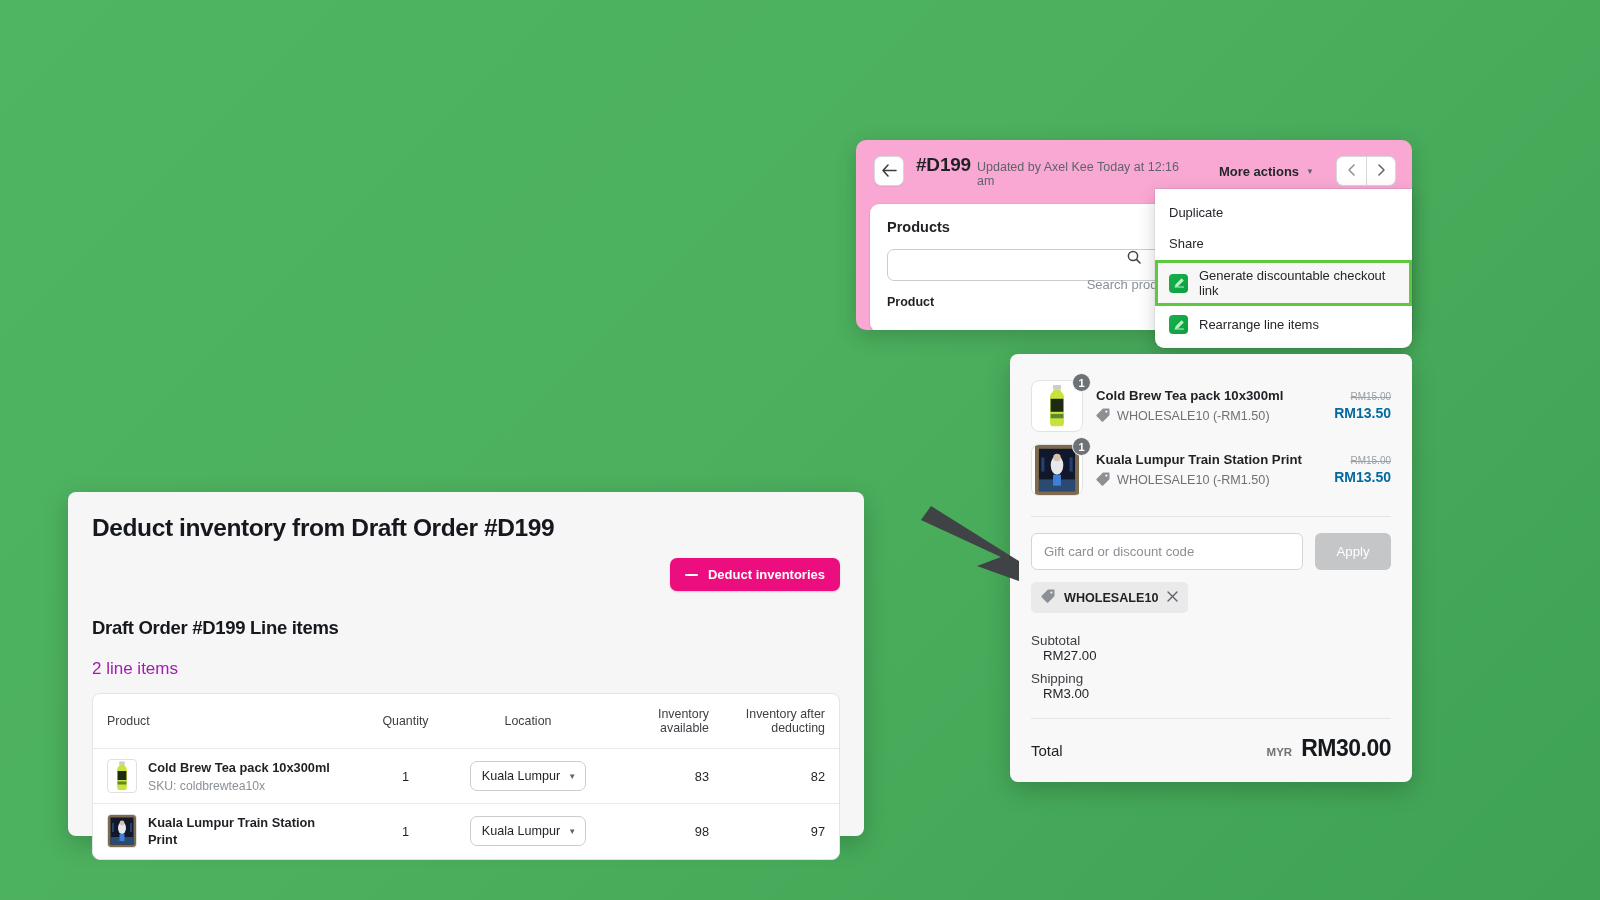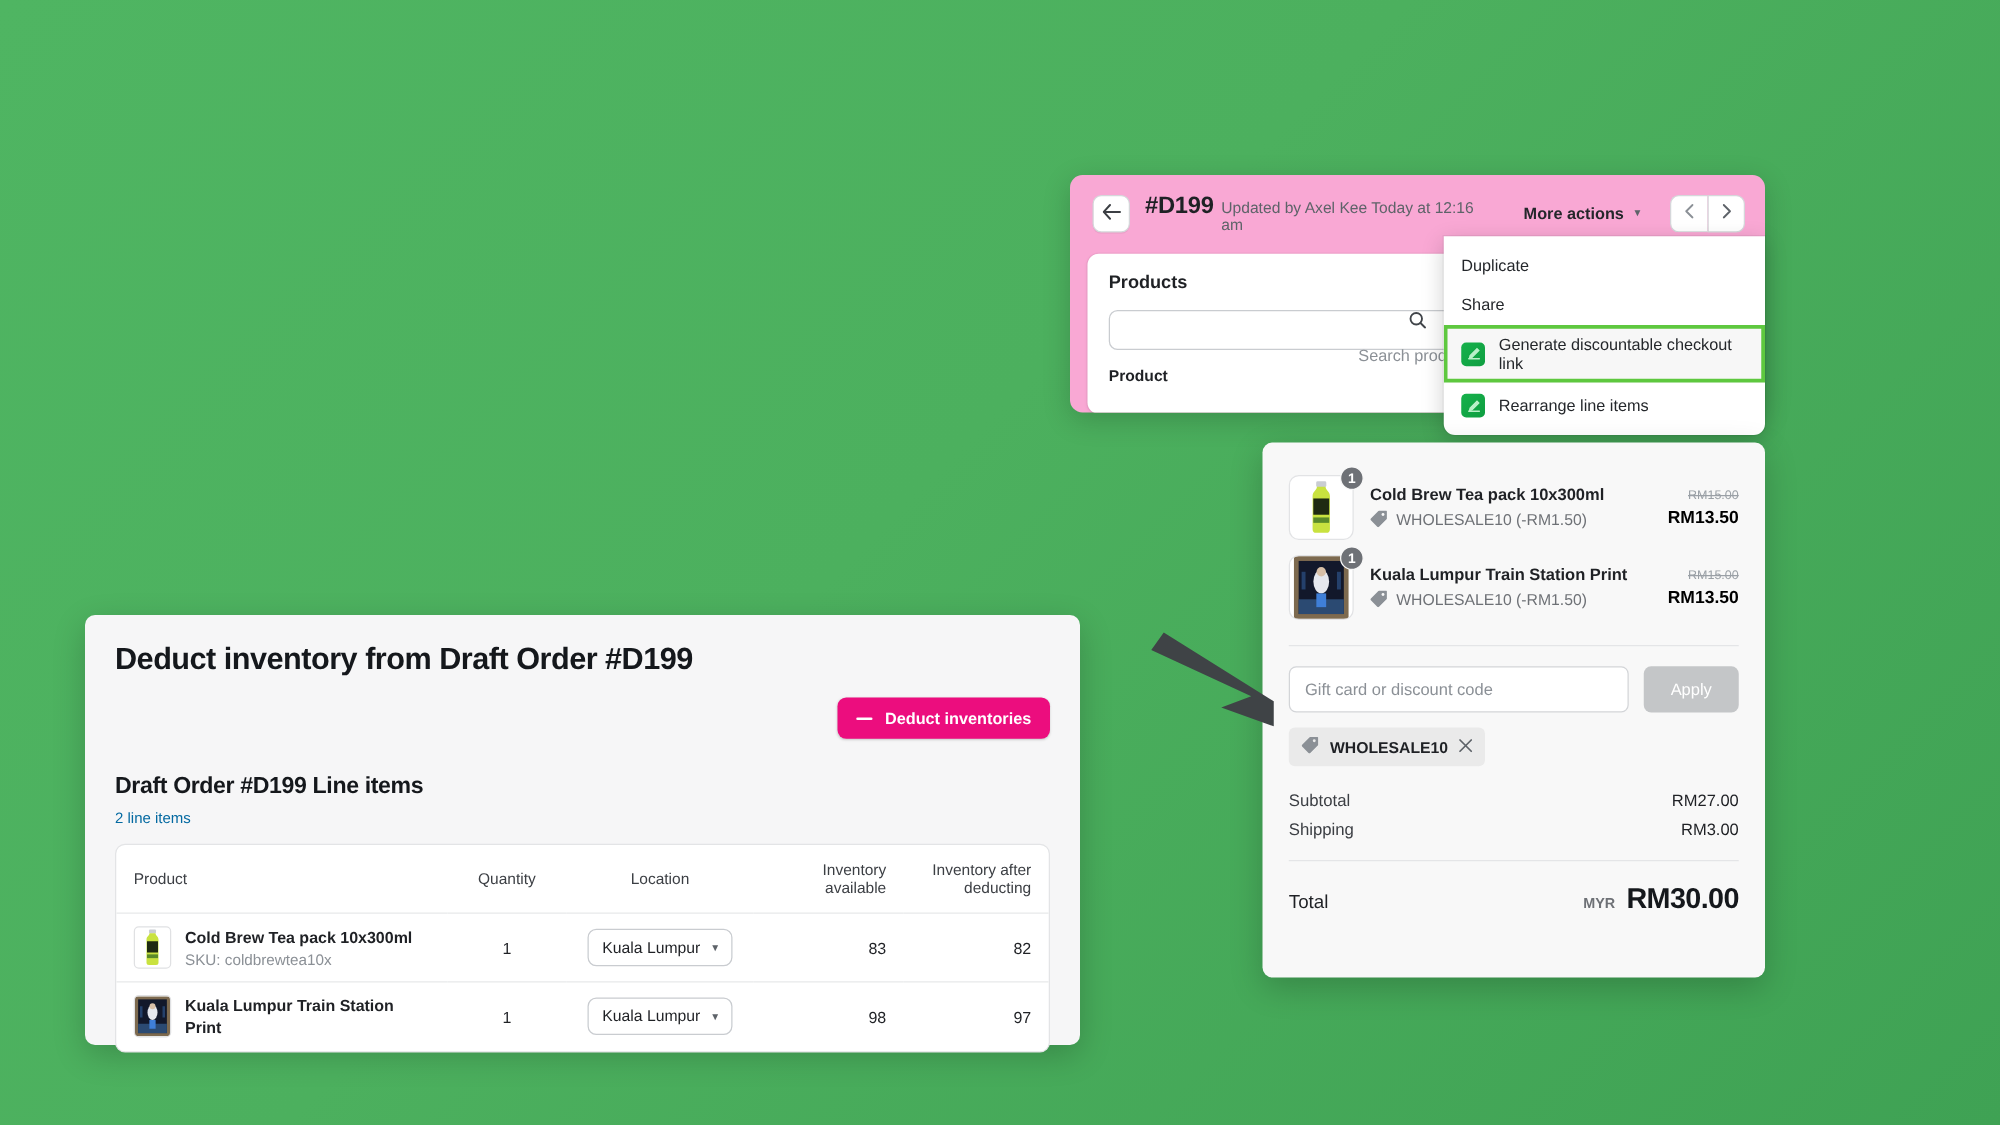--- a/index.html
+++ b/index.html
@@ -145,21 +145,21 @@
     padding: 9px 15px;
     display: flex; align-items: center; gap: 10px;
     box-shadow: 0 1px 2px rgba(0,0,0,0.18);
   }
   .minus-ico { display:inline-block; width: 13px; height: 2px; background:#fff; border-radius:1px; }
 
   .lineitems-title {
     margin-top: 26px;
     font-size: 18.5px; font-weight: bold; color: #15181c; letter-spacing:-0.3px;
   }
-  .lineitems-count { margin-top: 8px; font-size: 12px; color: #0369a1; }
+  .lineitems-count { margin-top: 20px; font-size: 17px; color: #a21caf; }
 
   .table-card {
     margin-top: 14px;
     background: #fff;
     border-radius: 8px;
     border: 1px solid #e3e4e6;
     overflow: hidden;
   }
   table.inv { width: 100%; border-collapse: collapse; table-layout: fixed; }
   table.inv th {
@@ -227,21 +227,21 @@
     background: #6e7176; color: #fff;
     font-size: 11px; font-weight: bold;
     display:flex; align-items:center; justify-content:center;
     border: 1.5px solid #f8f8f8;
   }
   .cart-mid { flex: 1; min-width: 0; }
   .cart-name { font-size: 13.2px; font-weight: bold; color: #1f2125; }
   .cart-disc { margin-top: 5px; font-size: 12.6px; color: #6e7176; display:flex; align-items:center; gap:7px; }
   .cart-right { text-align: right; flex: none; }
   .price-old { font-size: 10px; color: #9aa0a6; text-decoration: line-through; }
-  .price-new { font-size: 14px; font-weight: bold; color: #000000; margin-top: 3px; }
+  .price-new { font-size: 14px; font-weight: bold; color: #0369a1; margin-top: 3px; }
 
   .cart-divider { height: 1px; background: #e4e5e7; margin: 14px 0 0 0; }
 
   .code-row { display: flex; gap: 12px; margin-top: 16px; }
   .code-input {
     flex: 1; height: 37px;
     background: #fff; border: 1px solid #d3d5d8; border-radius: 6px;
     display: flex; align-items: center; padding: 0 12px;
     font-size: 13.2px; color: #8b9096;
   }
@@ -254,21 +254,21 @@
   .code-chip {
     margin-top: 12px;
     display: inline-flex; align-items: center; gap: 9px;
     background: #eaeaea; border-radius: 5px;
     padding: 7px 10px;
     font-size: 12.6px; font-weight: bold; color: #1f2125;
   }
   .chip-x { color: #5e6369; font-size: 13px; font-weight: normal; }
 
   .totals { margin-top: 16px; }
-  .total-row { display: flex; justify-content: space-between; align-items: flex-end; padding: 4px 0; }
+  .total-row { display: flex; justify-content: space-between; align-items: flex-start; padding: 4px 0; flex-direction: column; }
   .total-lbl { font-size: 13.4px; color: #3c3f44; }
   .total-val { font-size: 13.2px; font-weight: normal; color: #1f2125; padding-left: 12px; }
   .grand-divider { height: 1px; background: #e4e5e7; margin: 13px 0 0 0; }
   .grand-row { display:flex; justify-content: space-between; align-items: baseline; margin-top: 16px; }
   .grand-lbl { font-size: 15px; color: #1f2125; }
   .grand-right { display: flex; align-items: baseline; gap: 9px; }
   .grand-cur { font-size: 11.5px; color: #6e7176; font-weight: bold; }
   .grand-val { font-size: 23px; font-weight: bold; color: #15181c; letter-spacing: -0.5px; }
 
   

